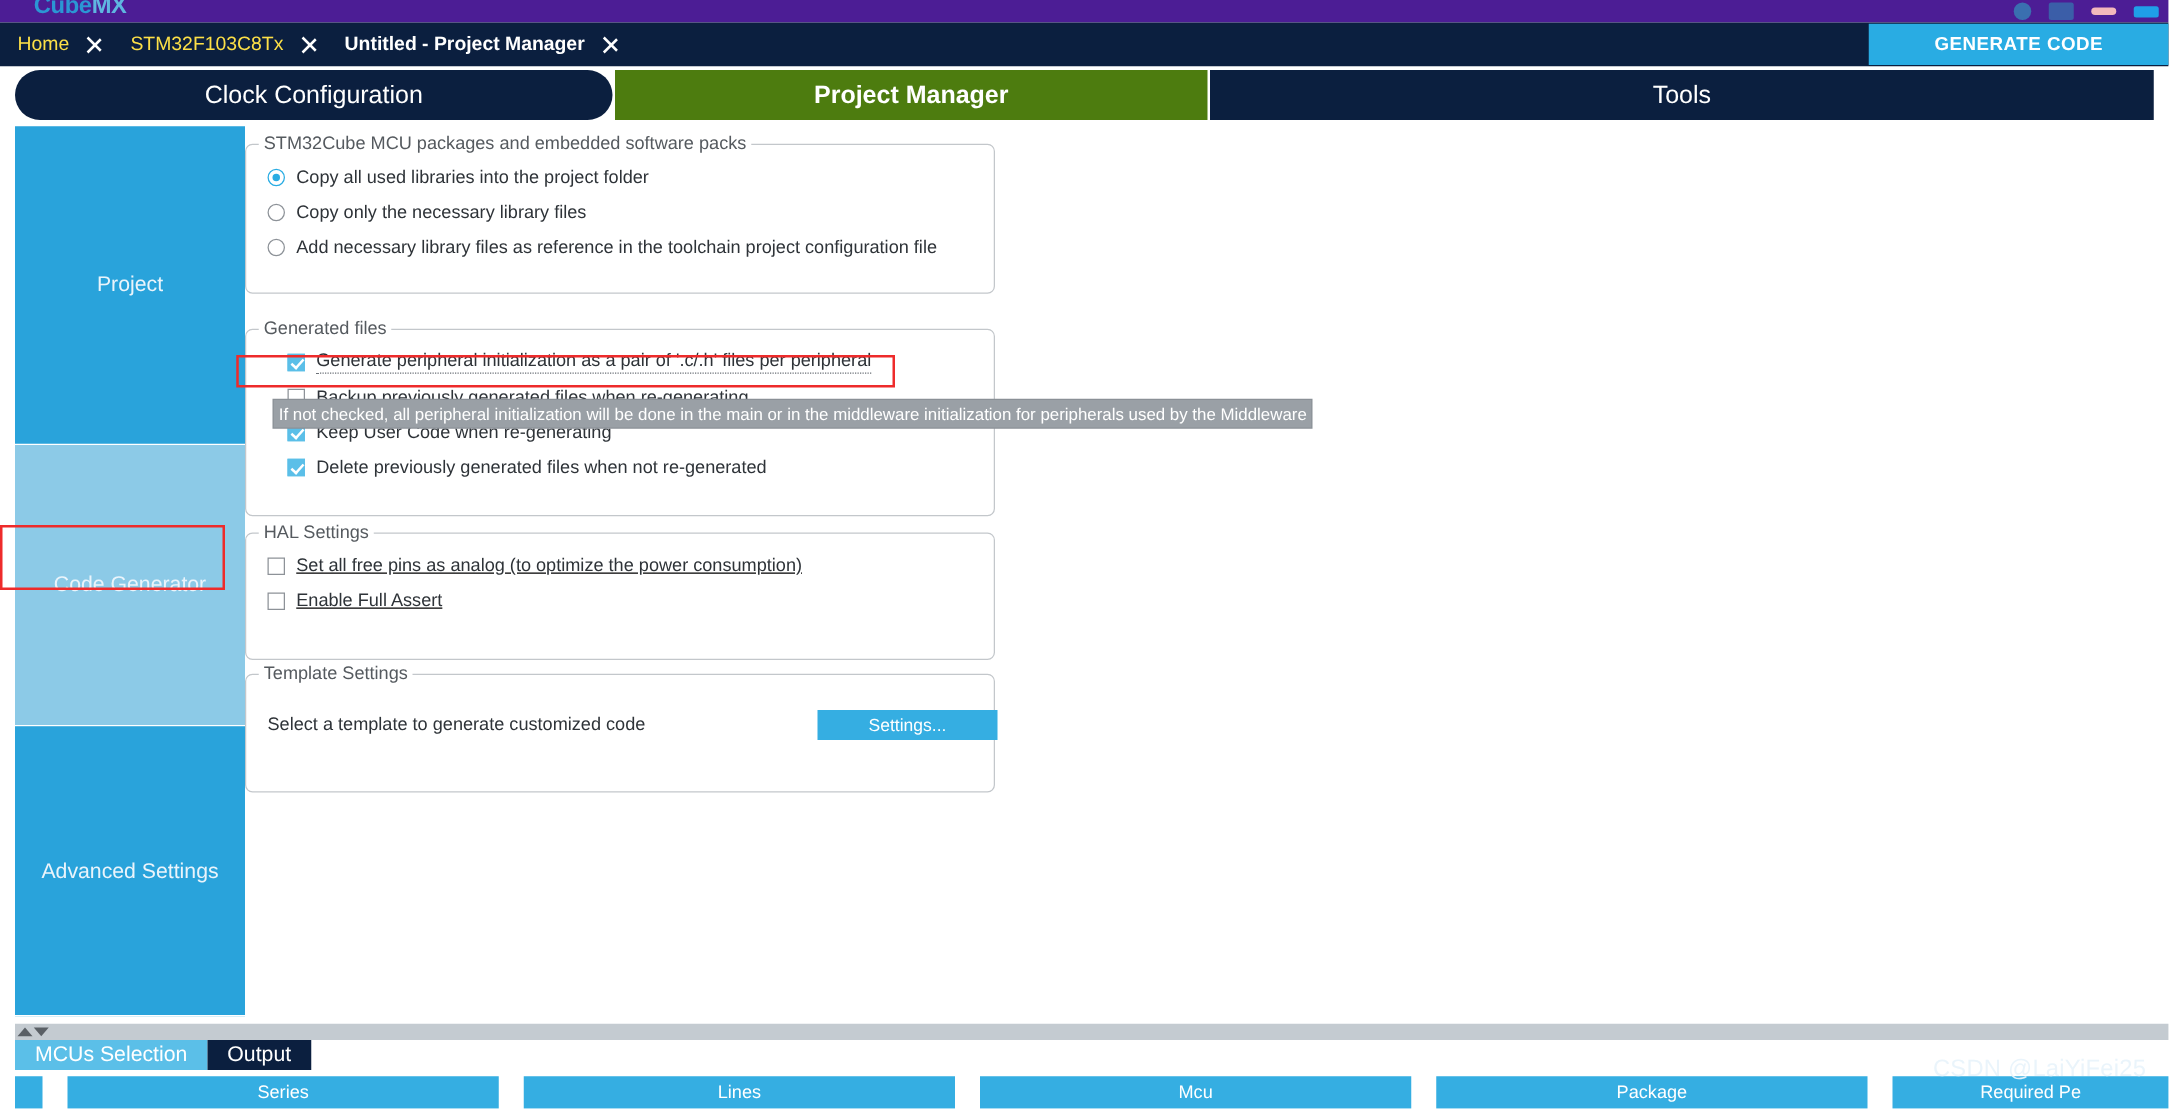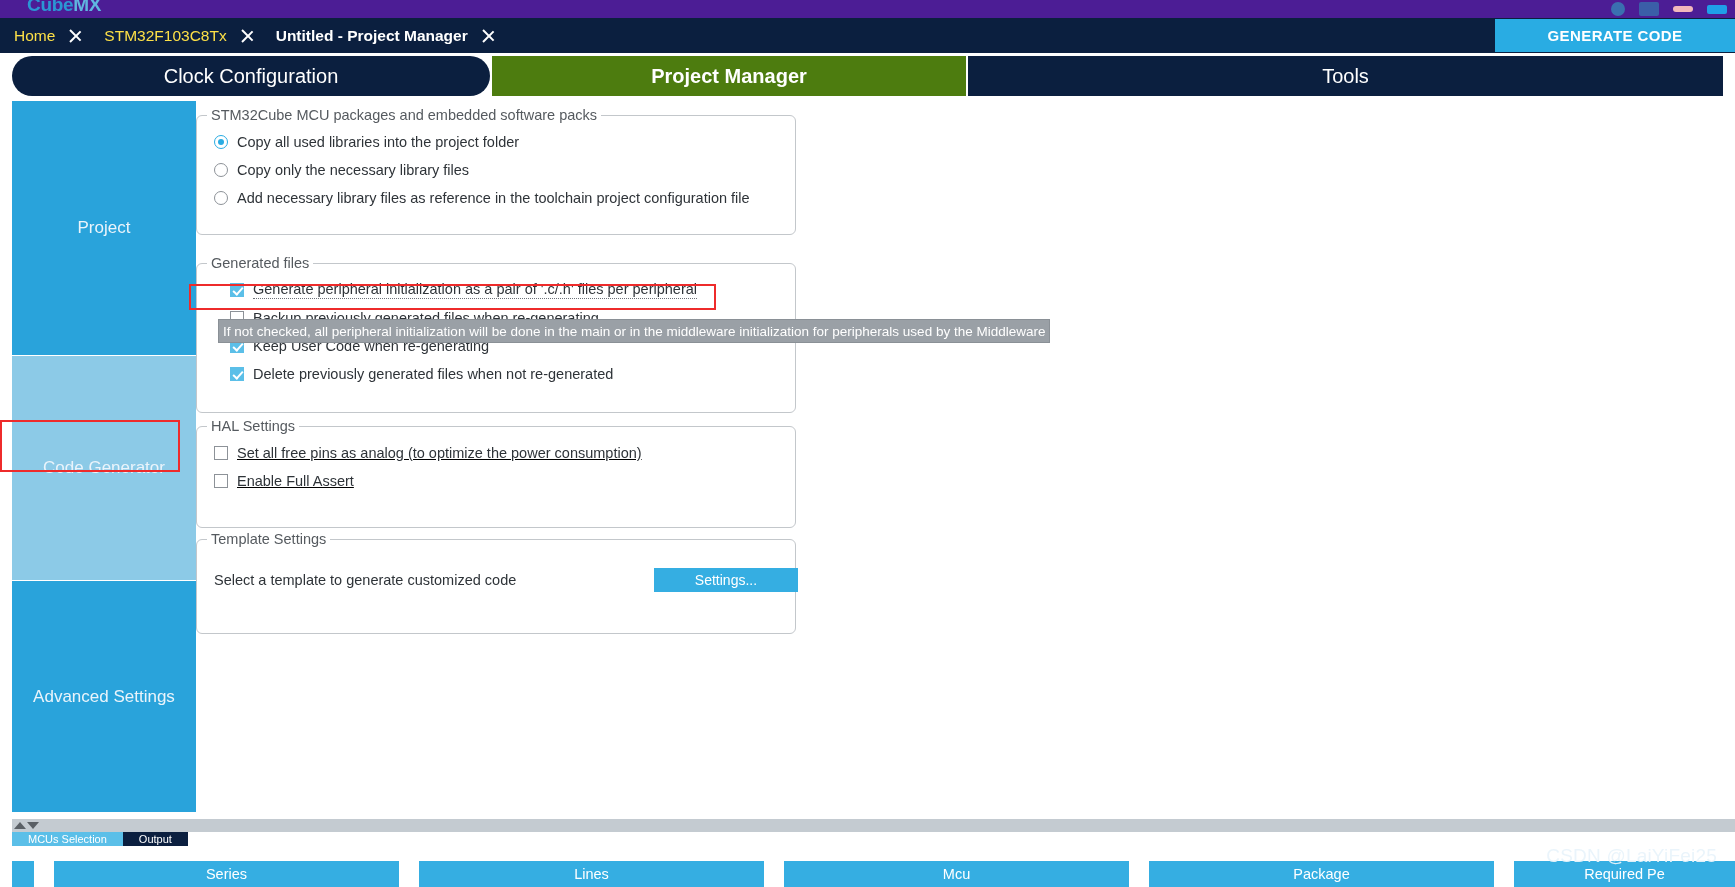--- a/index.html
+++ b/index.html
@@ -324,23 +324,23 @@
   .tri.down { border-top: 7px solid #5a6066; }
 
   .btabs {
     position: absolute;
     left: 12px; top: 13px;
     right: 0; height: 24px;
     background: #ffffff;
     display: flex;
   }
   .btab {
-    height: 14px;
+    height: 24px;
     padding: 0 16px;
-    font-size: 11px;
+    font-size: 17px;
     color: #ffffff;
     display: flex; align-items: center; justify-content: center;
     cursor: pointer;
     white-space: nowrap;
   }
   .btab.sel  { background: #5bbfe8; }
   .btab.alt  { background: #0b1f3f; }
 
   .thead {
     position: absolute;

